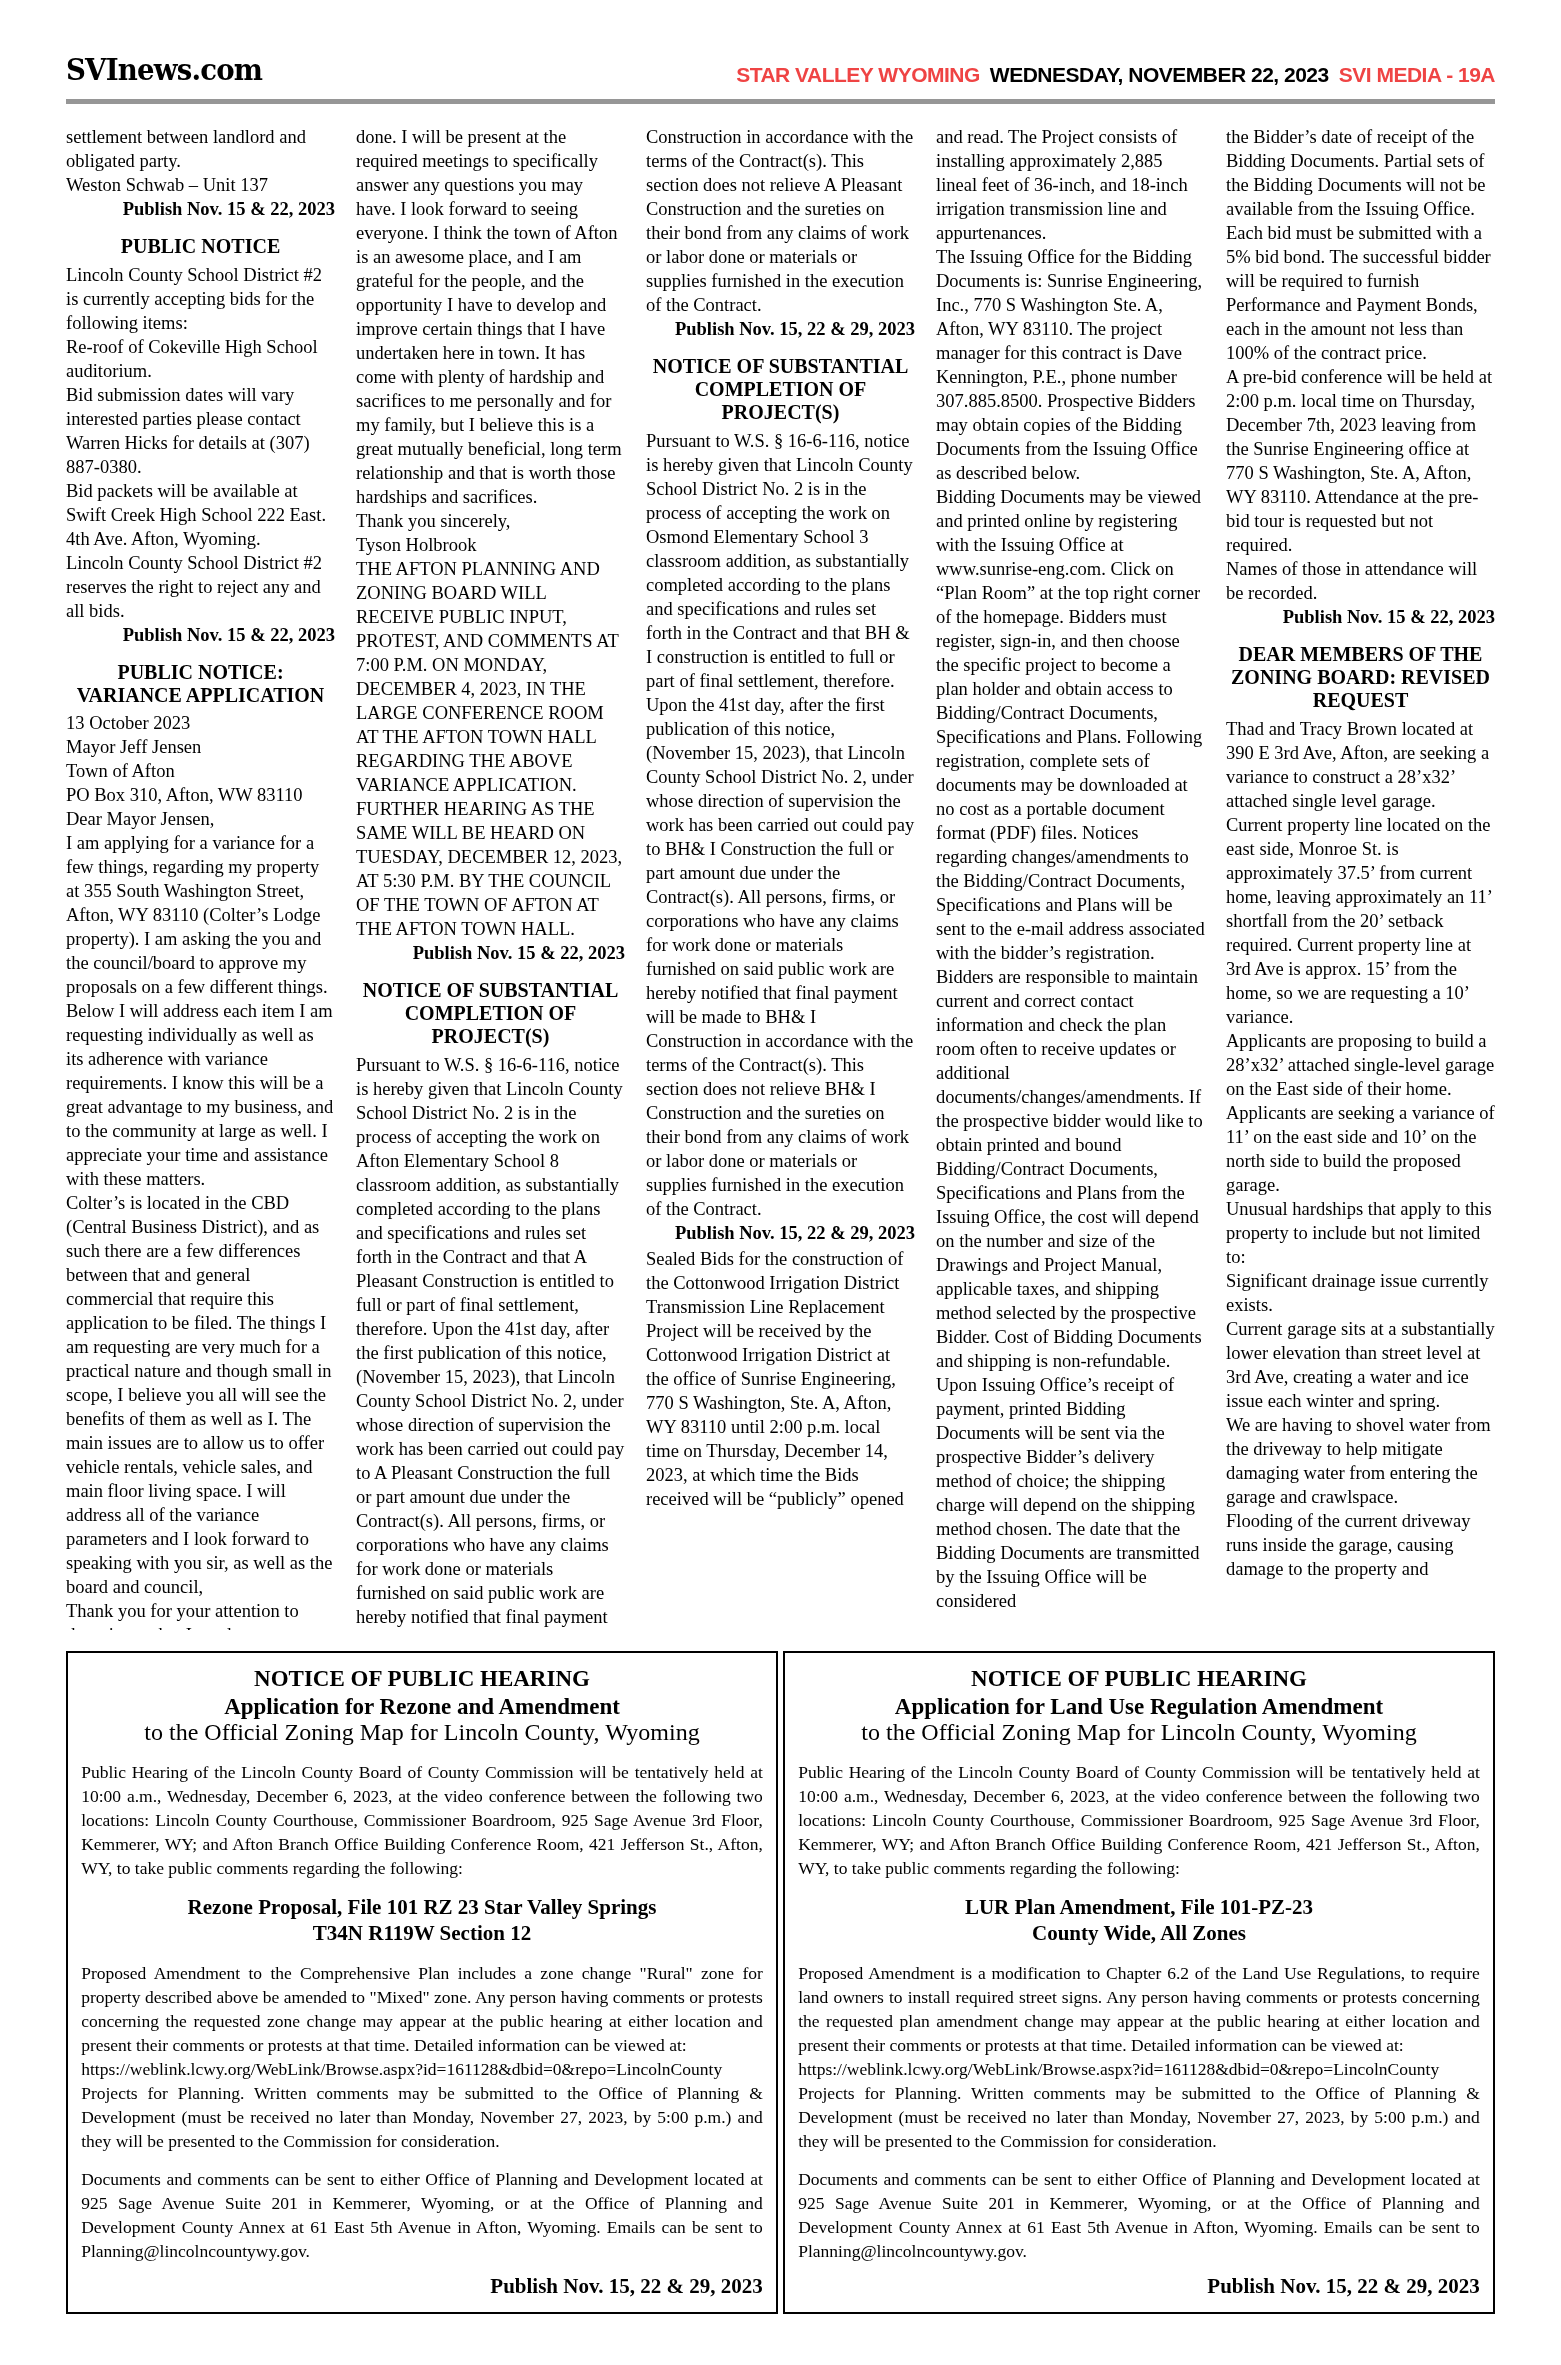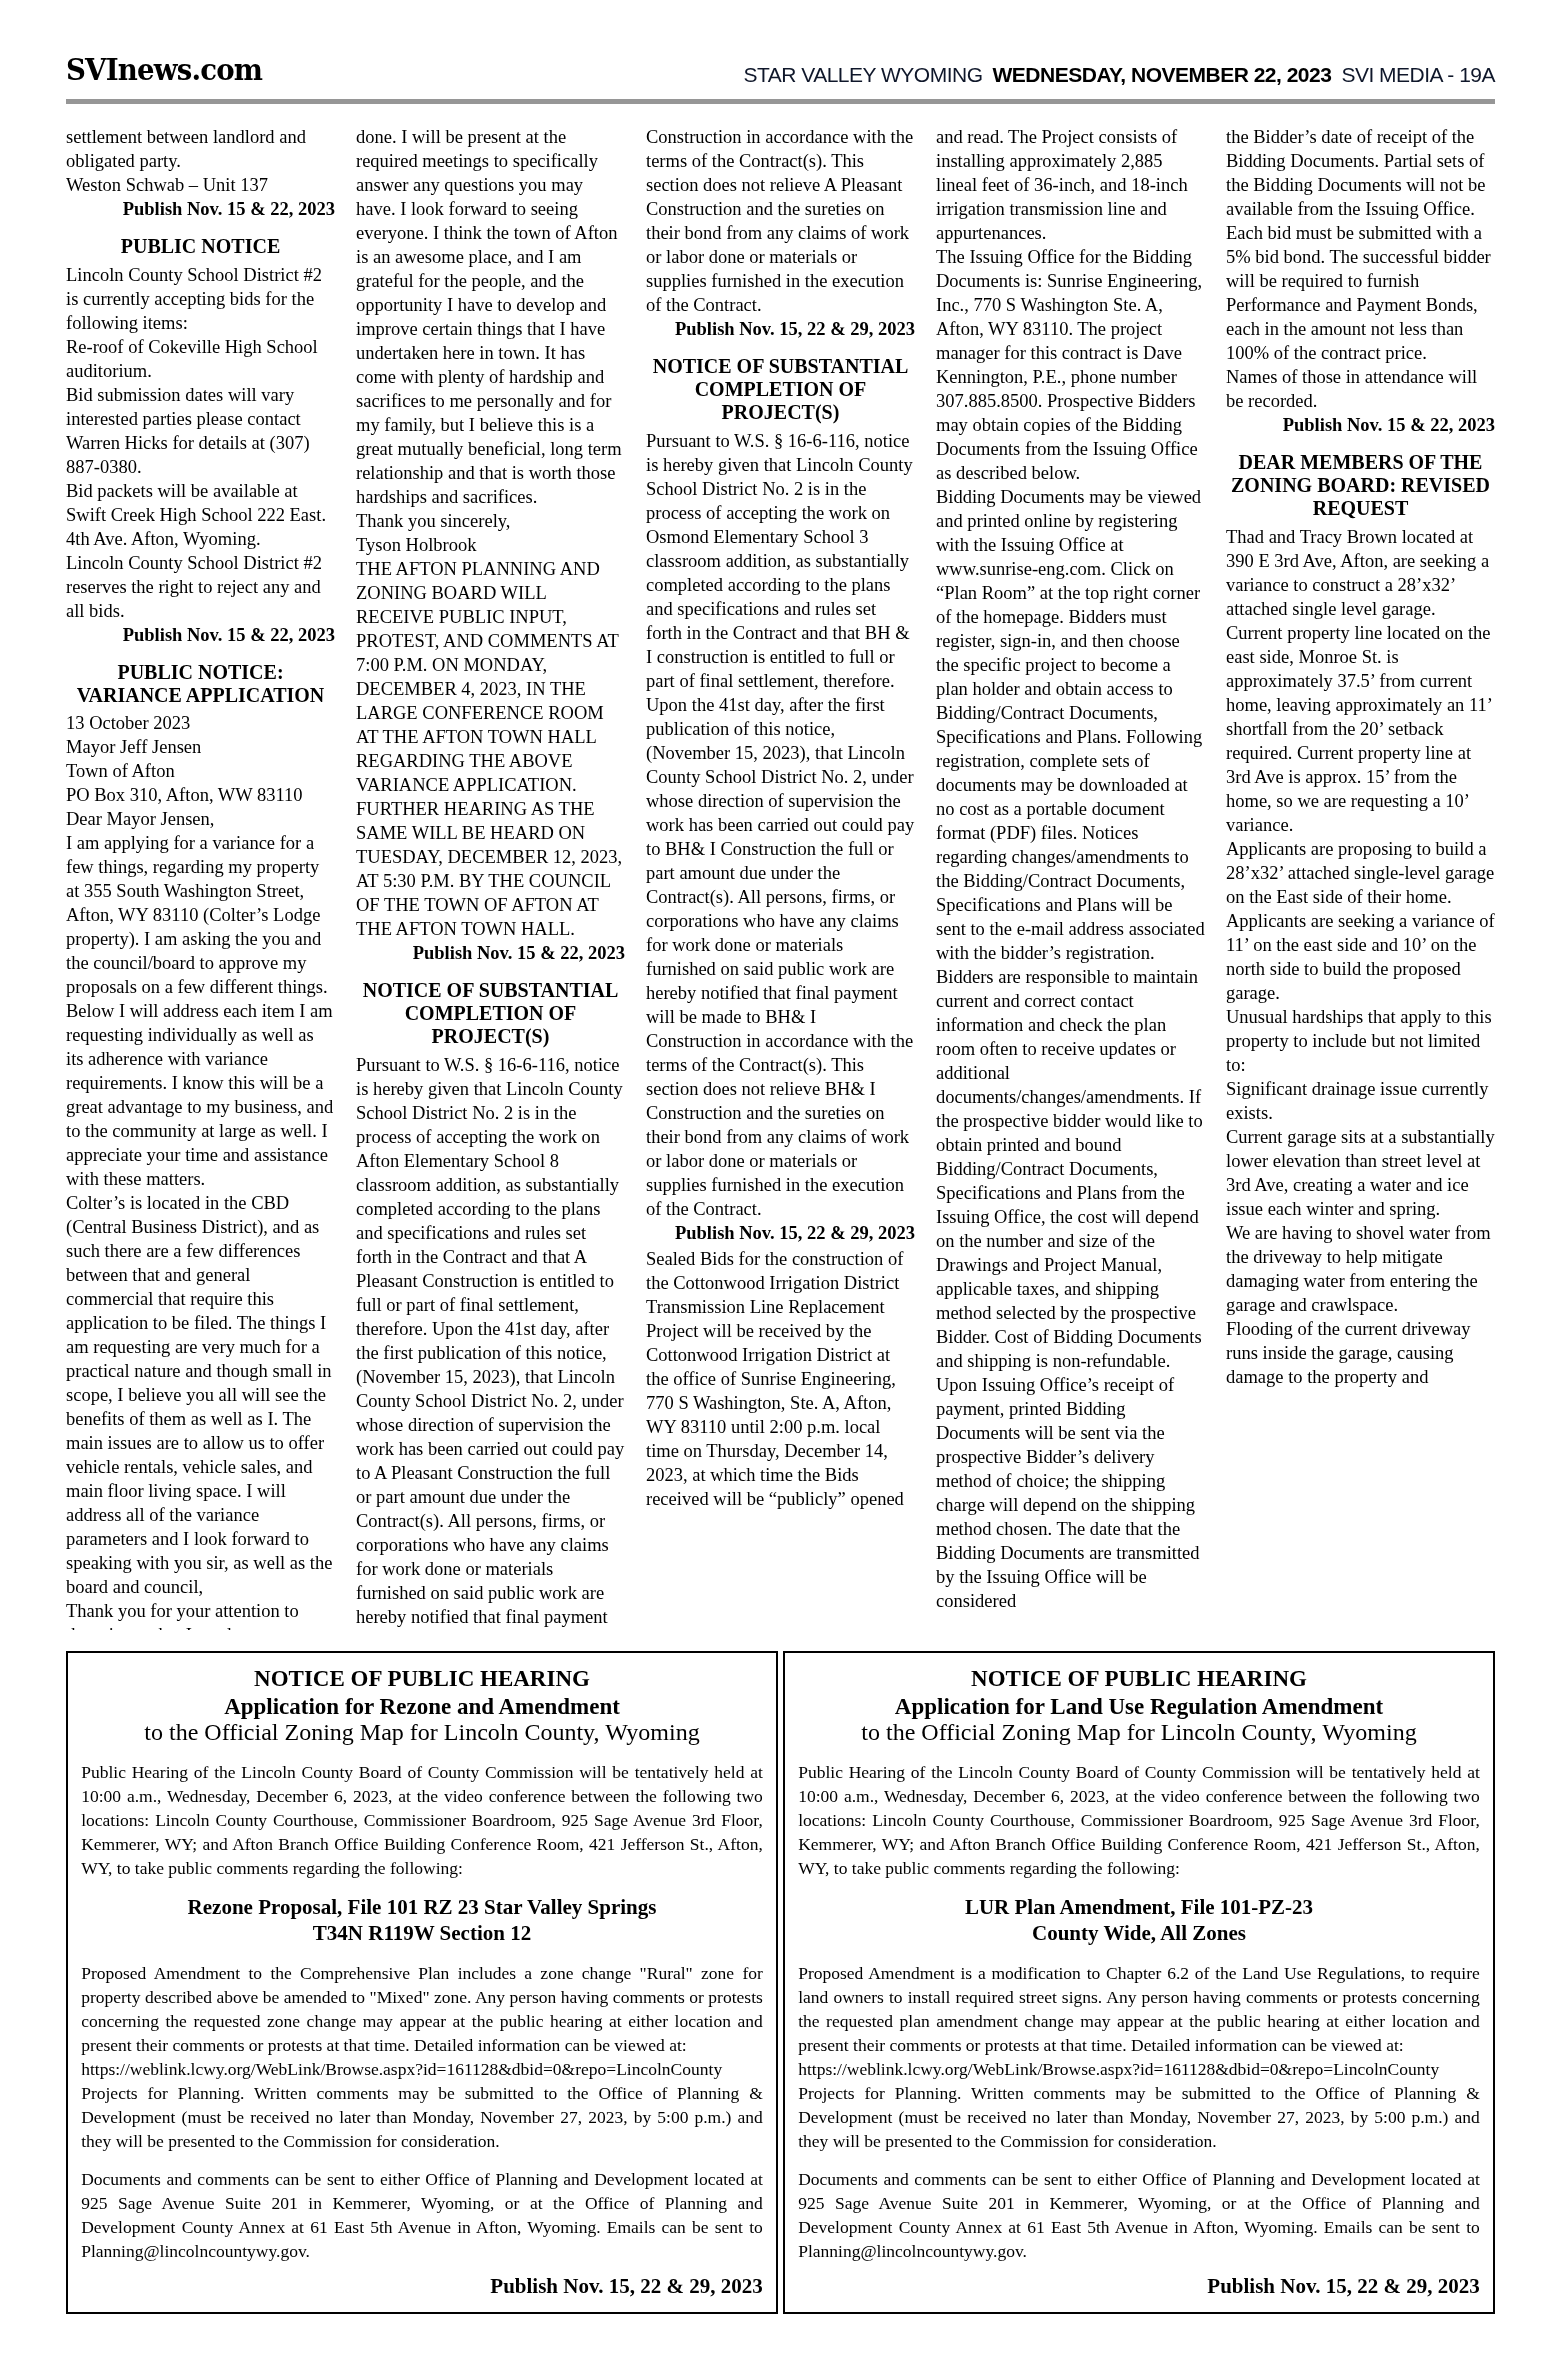--- a/index.html
+++ b/index.html
@@ -12,21 +12,21 @@
   .page { padding: 52px 66px 0 66px; }
 
   
   header { display: flex; justify-content: space-between; align-items: flex-end; }
   .site {
     font-family: "DejaVu Serif", serif;
     font-weight: bold; font-size: 30px; letter-spacing: -0.9px;
     transform: scaleX(.92); transform-origin: left bottom;
   }
   .mast-right { font-family: "Liberation Sans", sans-serif; font-size: 21px; letter-spacing: -0.5px; white-space: nowrap; }
-  .mast-right .gray { color: #0f172a; font-weight: normal; }
+  .mast-right .gray { color: #ef4444; font-weight: bold; }
   .mast-right .blackb { color: #000; font-weight: bold; margin: 0 4.7px; }
   .rule { height: 4.7px; background: #969696; margin-top: 12.3px; }
 
   
   .columns { display: flex; gap: 21px; margin-top: 21px; height: 1505px; overflow: hidden; }
   .col { flex: 1 1 0; min-width: 0; font-size: 18.5px; line-height: 24px; overflow: hidden; }
   .heading {
     font-weight: bold; text-align: center; white-space: pre-line;
     font-size: 20px; line-height: 23px; margin: 14px 0 4.7px 0;
   }
@@ -107,20 +107,21 @@
         <div class="paragraph">Sealed Bids for the construction of the Cottonwood Irrigation District Transmission Line Replacement Project will be received by the Cottonwood Irrigation District at the office of Sunrise Engineering, 770 S Washington, Ste. A, Afton, WY 83110 until 2:00 p.m. local time on Thursday, December 14, 2023, at which time the Bids received will be “publicly” opened</div>
       </section>
     <section class="col">
         <div class="paragraph">and read. The Project consists of installing approximately 2,885 lineal feet of 36-inch, and 18-inch irrigation transmission line and appurtenances.</div>
         <div class="paragraph">The Issuing Office for the Bidding Documents is: Sunrise Engineering, Inc., 770 S Washington Ste. A, Afton, WY 83110. The project manager for this contract is Dave Kennington, P.E., phone number 307.885.8500. Prospective Bidders may obtain copies of the Bidding Documents from the Issuing Office as described below.</div>
         <div class="paragraph">Bidding Documents may be viewed and printed online by registering with the Issuing Office at www.sunrise-eng.com.  Click on “Plan Room” at the top right corner of the homepage. Bidders must register, sign-in, and then choose the specific project to become a plan holder and obtain access to Bidding/Contract Documents, Specifications and Plans. Following registration, complete sets of documents may be downloaded at no cost as a portable document format (PDF) files. Notices regarding changes/amendments to the Bidding/Contract Documents, Specifications and Plans will be sent to the e-mail address associated with the bidder’s registration. Bidders are responsible to maintain current and correct contact information and check the plan room often to receive updates or additional documents/changes/amendments. If the prospective bidder would like to obtain printed and bound Bidding/Contract Documents, Specifications and Plans from the Issuing Office, the cost will depend on the number and size of the Drawings and Project Manual, applicable taxes, and shipping method selected by the prospective Bidder. Cost of Bidding Documents and shipping is non-refundable.  Upon Issuing Office’s receipt of payment, printed Bidding Documents will be sent via the prospective Bidder’s delivery method of choice; the shipping charge will depend on the shipping method chosen.  The date that the Bidding Documents are transmitted by the Issuing Office will be considered</div>
       </section>
     <section class="col">
         <div class="paragraph">the Bidder’s date of receipt of the Bidding Documents.  Partial sets of the Bidding Documents will not be available from the Issuing Office.</div>
         <div class="paragraph">Each bid must be submitted with a 5% bid bond.  The successful bidder will be required to furnish Performance and Payment Bonds, each in the amount not less than 100% of the contract price.</div>
+        <div class="paragraph">A pre-bid conference will be held at 2:00 p.m. local time on Thursday, December 7th, 2023 leaving from the Sunrise Engineering office at 770 S Washington, Ste. A, Afton, WY 83110.  Attendance at the pre-bid tour is requested but not required.</div>
         <div class="paragraph">Names of those in attendance will be recorded.</div>
         <div class="publish">Publish Nov. 15 &amp; 22, 2023</div>
         <div class="heading">DEAR MEMBERS OF THE
 ZONING BOARD: REVISED
 REQUEST</div>
         <div class="paragraph">Thad and Tracy Brown located at 390 E 3rd Ave, Afton, are seeking a variance to construct a 28’x32’ attached single level garage.</div>
         <div class="paragraph">Current property line located on the east side, Monroe St. is approximately 37.5’ from current home, leaving approximately an 11’ shortfall from the 20’ setback required. Current property line at 3rd Ave is approx. 15’ from the home, so we are requesting a 10’ variance.</div>
         <div class="paragraph">Applicants are proposing to build a 28’x32’ attached single-level garage on the East side of their home.</div>
         <div class="paragraph">Applicants are seeking a variance of 11’ on the east side and 10’ on the north side to build the proposed garage.</div>
         <div class="paragraph">Unusual hardships that apply to this property to include but not limited to:</div>

